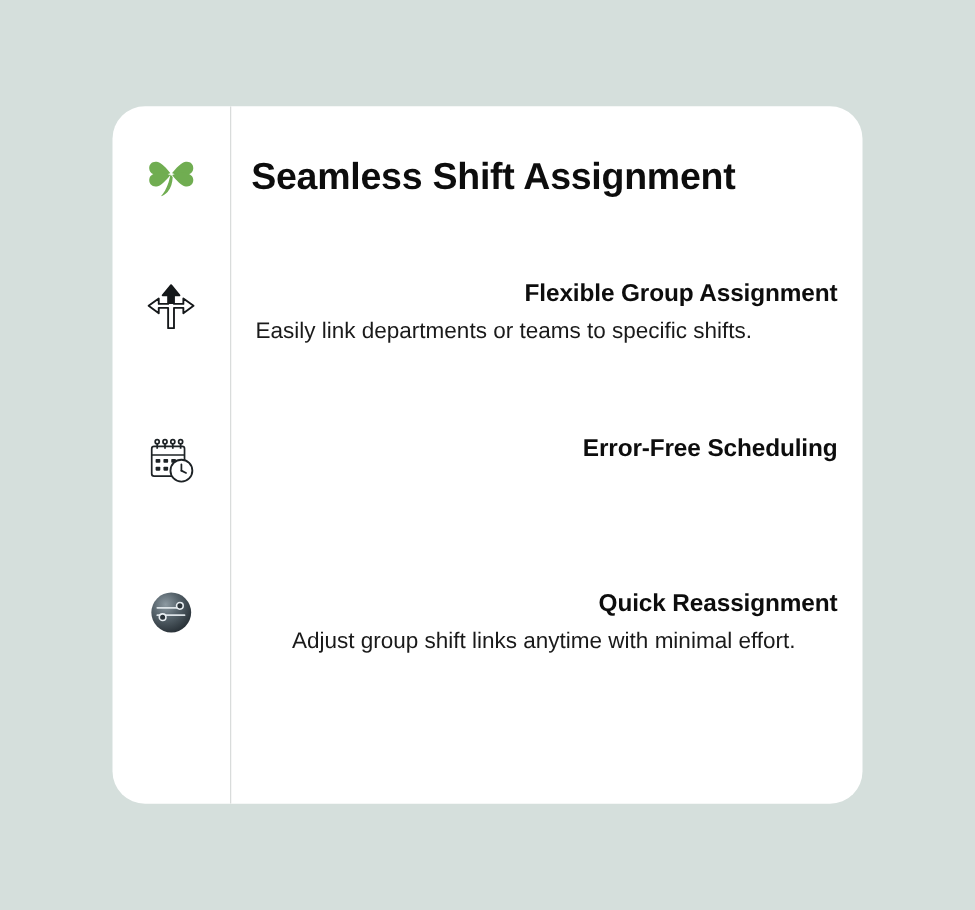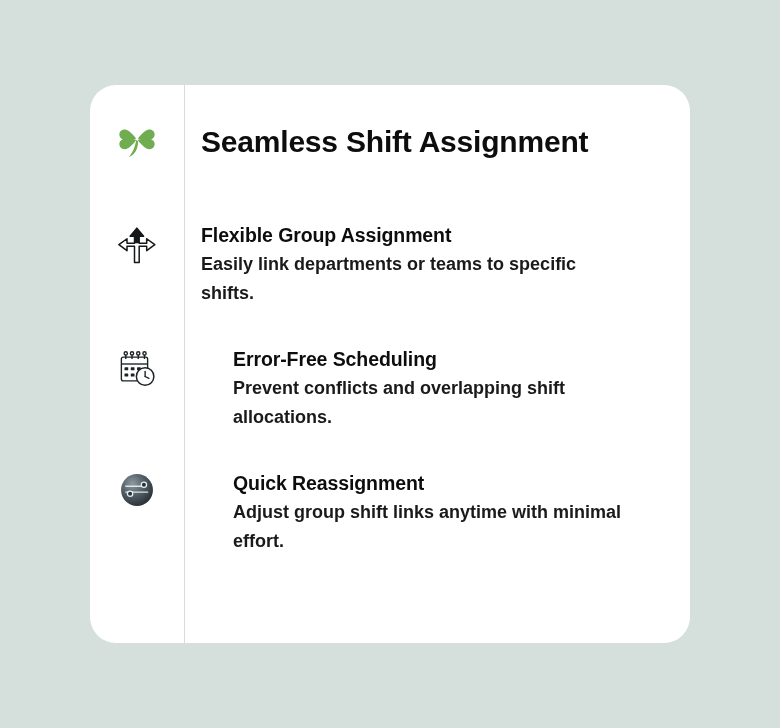--- a/index.html
+++ b/index.html
@@ -84,29 +84,31 @@
     line-height: 1.1;
   }
 
   .feat-title {
     font-size: 19.5px;
     font-weight: bold;
     color: #0d0d0d;
     letter-spacing: -0.1px;
     margin: 0 0 3px 0;
     line-height: 1.25;
+    text-align: right;
   }
 
   .feat-desc {
     font-size: 18px;
-    font-weight: bold;
+    font-weight: normal;
     color: #1a1a1a;
     margin: 0;
     line-height: 1.58;
     max-width: 404px;
+    text-align: center;
   }
 
   .icon-svg { display: block; }
 </style>
 </head>
 <body>
 
 <div class="stage">
 
   <div class="card">
@@ -175,21 +177,20 @@
               <circle cx="45" cy="44" r="14" fill="#ffffff" stroke="#1d2225" stroke-width="2.4"></circle>
               <g stroke="#1d2225" stroke-width="2.2" stroke-linecap="round">
                 <line x1="45" y1="44" x2="45" y2="36"></line>
                 <line x1="45" y1="44" x2="51" y2="47"></line>
               </g>
             </svg>
           </span>
         </div>
         <div class="text-cell">
           <h2 class="feat-title">Error-Free Scheduling</h2>
-          <p class="feat-desc">Prevent conflicts and overlapping shift allocations.</p>
         </div>
       </div>
 
       <div class="row row-3">
         <div class="icon-cell">
           <span>
             <svg class="icon-svg" width="34" height="34" viewBox="0 0 64 64" aria-hidden="true">
               <defs>
                 <radialGradient id="sphereGrad" cx="36%" cy="30%" r="78%">
                   <stop offset="0%" stop-color="#8d9aa2"></stop>

